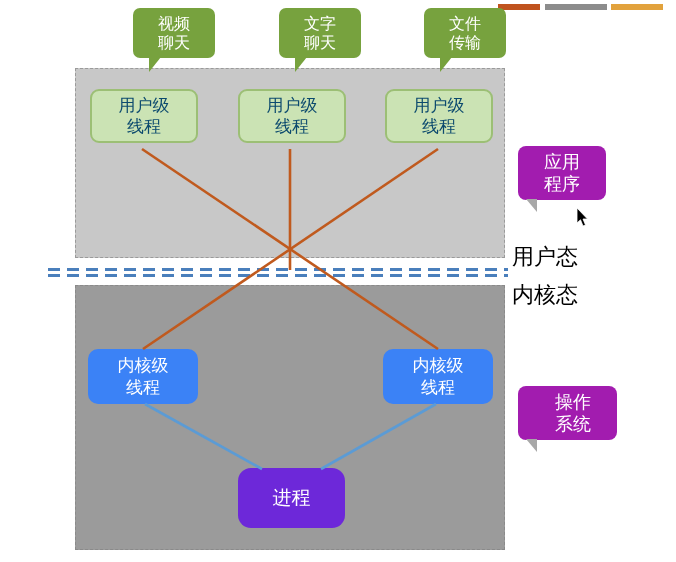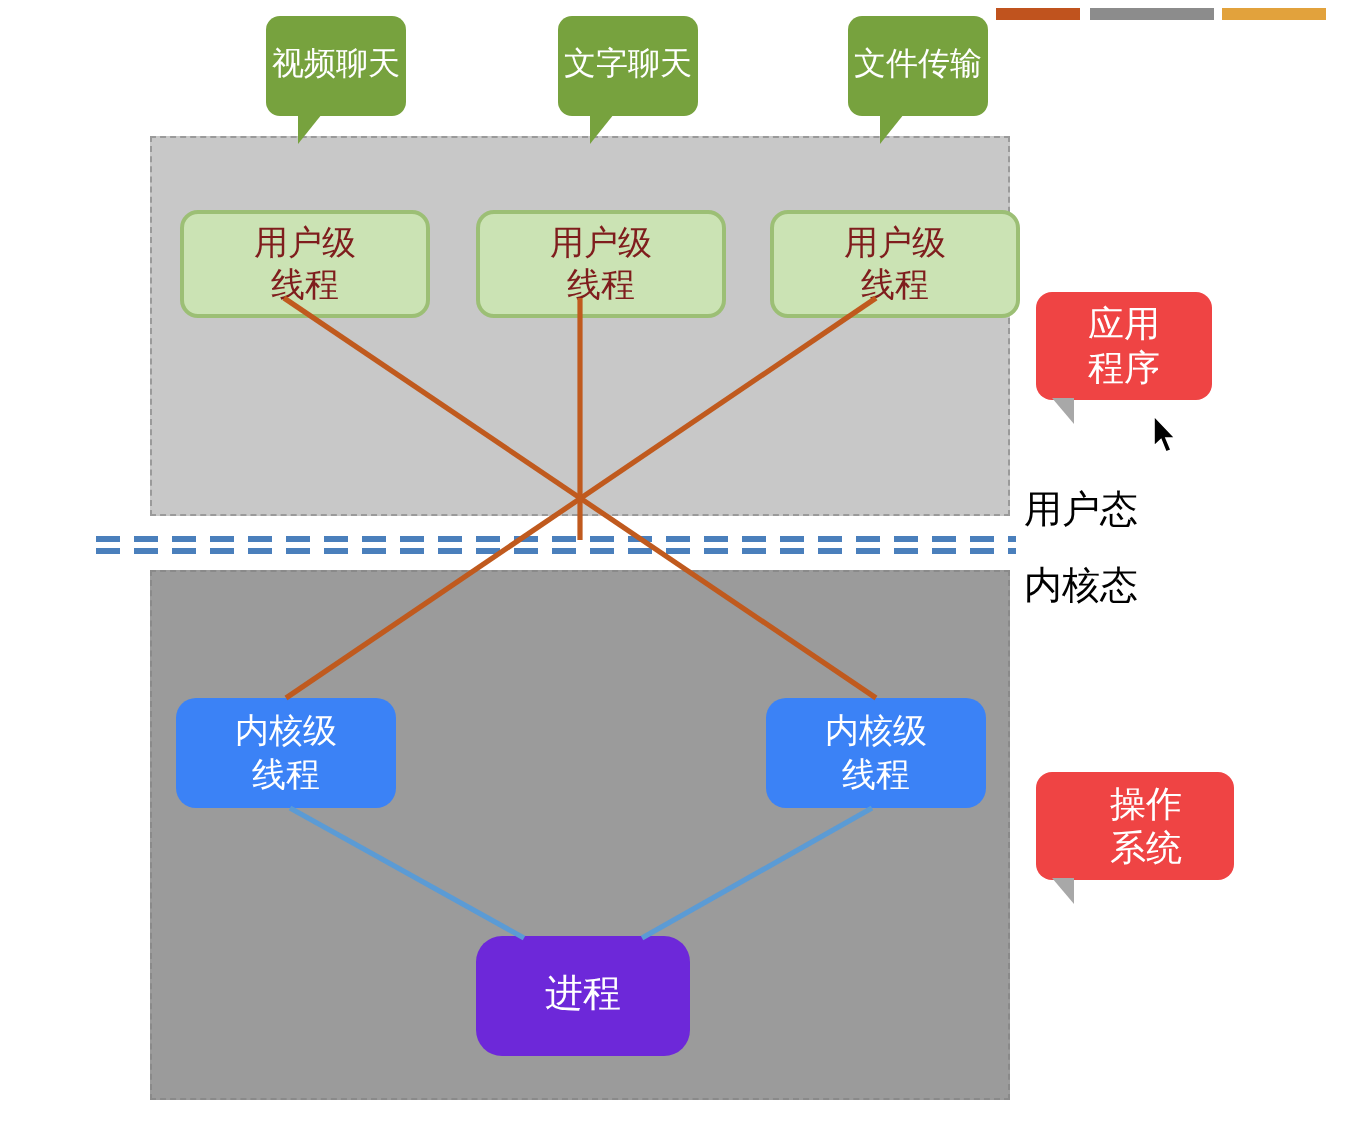--- a/index.html
+++ b/index.html
@@ -31,23 +31,23 @@
   .separator .row+.row{margin-top:3px;}
 
   
   .node{
     position:absolute;display:flex;flex-direction:column;align-items:center;justify-content:center;
     text-align:center;box-sizing:border-box;z-index:3;line-height:1.25;
   }
   .node span{display:block;}
 
   .user-thread{
-    width:125px;height:54px;top:105px;
+    width:108px;height:54px;top:89px;
     background:#CBE3B4;border:2px solid #9CBF75;border-radius:9px;
-    color:#7f1d1d;font-size:17px;
+    color:#0c4a6e;font-size:17px;
   }
   .ut1{left:90px;} .ut2{left:238px;} .ut3{left:385px;}
 
   .thread-lib{
     left:213px;top:198px;width:157px;height:46px;
     background:#F5B988;border:1px solid #EFA871;border-radius:2px;
     color:#FDF3EC;font-size:18px;
   }
 
   .kernel-thread{
@@ -56,47 +56,47 @@
   }
   .kt1{left:88px;} .kt2{left:383px;}
 
   .process{
     left:238px;top:468px;width:107px;height:60px;
     background:#6d28d9;border-radius:13px;color:#ffffff;font-size:19px;
   }
 
   
   .callout-green{
-    position:absolute;top:8px;width:70px;height:50px;z-index:6;
+    position:absolute;top:8px;width:82px;height:50px;z-index:6;
     background:#77A23E;border-radius:7px;color:#ffffff;font-size:16px;
-    display:flex;flex-direction:row;align-items:center;justify-content:center;
+    display:flex;flex-direction:column;align-items:center;justify-content:center;
     text-align:center;line-height:1.2;
   }
   .cg1{left:133px;} .cg2{left:279px;} .cg3{left:424px;}
   .callout-green .tail{
     position:absolute;bottom:-14px;left:16px;width:0;height:0;
     border-top:15px solid #77A23E;border-right:12px solid transparent;
   }
 
   
   .callout-gray{
     position:absolute;left:518px;width:88px;height:54px;z-index:6;
-    background:#ef4444;border-radius:8px;color:#ffffff;font-size:18px;
+    background:#a21caf;border-radius:8px;color:#ffffff;font-size:18px;
     display:flex;flex-direction:column;align-items:center;justify-content:center;
     text-align:center;line-height:1.25;
   }
   .cga{top:146px;} .cgo{top:386px;padding-left:11px;}
   .callout-gray .tail{
     position:absolute;bottom:-12px;left:8px;width:0;height:0;
     border-top:13px solid #A8A8A8;border-left:11px solid transparent;
   }
 
   
   .mode-label{
-    position:absolute;left:512px;color:#000000;font-size:19px;z-index:6;
+    position:absolute;left:512px;color:#000000;font-size:22px;z-index:6;
     font-family:"Liberation Serif","DejaVu Serif",serif;
   }
   .ml-user{top:242px;} .ml-kernel{top:280px;}
 
   
   .lines{position:absolute;left:0;top:0;width:676px;height:562px;z-index:5;pointer-events:none;}
 
   
   .cursor{position:absolute;left:576px;top:208px;z-index:10;}
 </style>

